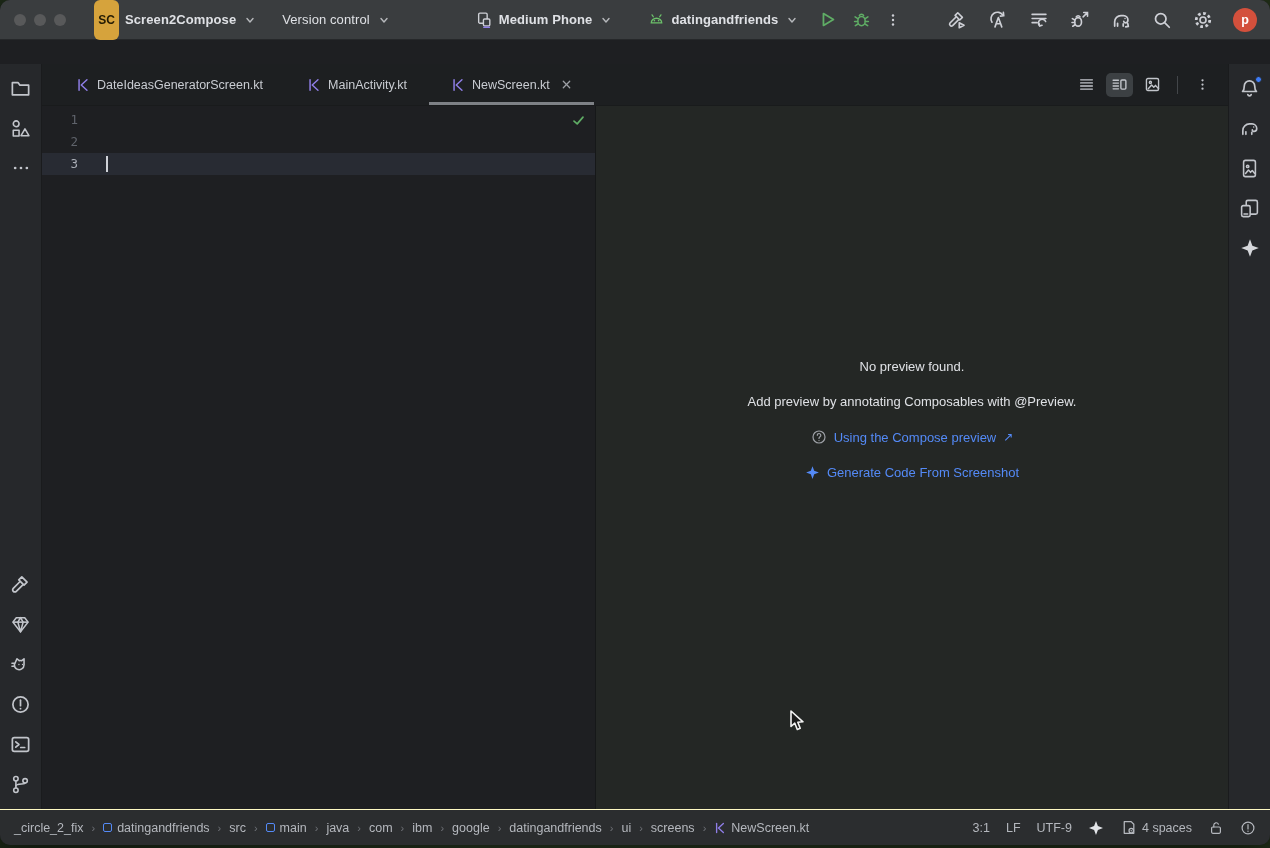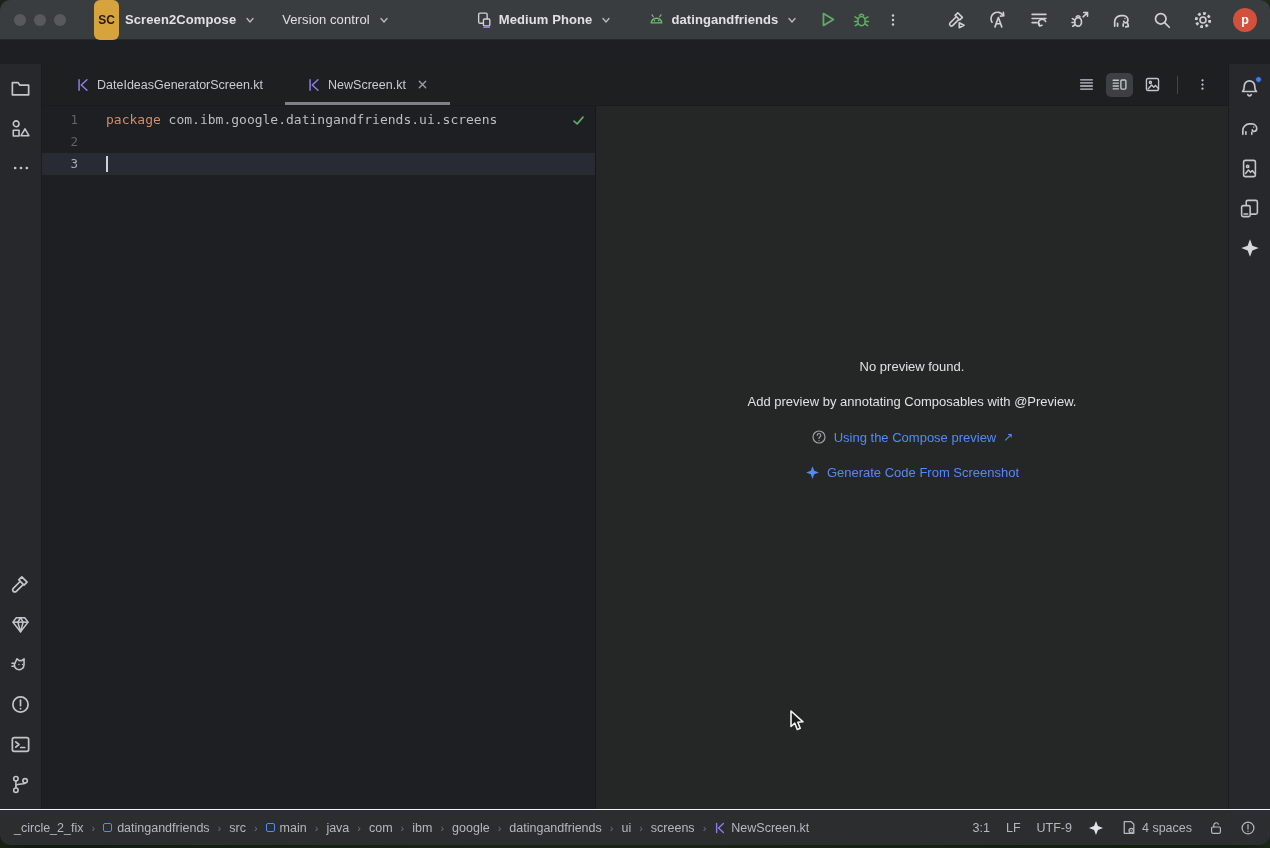--- a/index.html
+++ b/index.html
@@ -388,20 +388,29 @@
     <div class="center">
       <div class="tabstrip">
         <div class="tab">
           <span>
             <svg width="14" height="14" viewBox="0 0 16 16" fill="none" stroke="#8f7ee7" stroke-width="1.7" stroke-linecap="round" stroke-linejoin="round">
                 <line x1="3.5" y1="2" x2="3.5" y2="14"></line>
                 <path d="M12.5 2L6 8l6.5 6"></path>
               </svg>
           </span>
           <span>DateIdeasGeneratorScreen.kt</span>
+        </div>
+        <div class="tab">
+          <span>
+            <svg width="14" height="14" viewBox="0 0 16 16" fill="none" stroke="#8f7ee7" stroke-width="1.7" stroke-linecap="round" stroke-linejoin="round">
+                <line x1="3.5" y1="2" x2="3.5" y2="14"></line>
+                <path d="M12.5 2L6 8l6.5 6"></path>
+              </svg>
+          </span>
+          <span>MainActivity.kt</span>
         </div>
         <div class="tab active">
           <span>
             <svg width="14" height="14" viewBox="0 0 16 16" fill="none" stroke="#8f7ee7" stroke-width="1.7" stroke-linecap="round" stroke-linejoin="round">
                 <line x1="3.5" y1="2" x2="3.5" y2="14"></line>
                 <path d="M12.5 2L6 8l6.5 6"></path>
               </svg>
           </span>
           <span>NewScreen.kt</span>
           <span class="close">
@@ -454,21 +463,20 @@
             </span>
           </div>
         </div>
       </div>
 
       <div class="content">
 
         <div class="editor">
           <div class="eline">
             <span class="lnum">1</span>
-            <span class="lcode"><span class="kw">package</span><span> com.ibm.google.datingandfriends.ui.screens</span></span>
           </div>
           <div class="eline">
             <span class="lnum">2</span>
             <span class="lcode"></span>
           </div>
           <div class="eline current">
             <span class="lnum">3</span>
             <span class="lcode"><span class="caret"></span></span>
           </div>
           <div class="insp">

